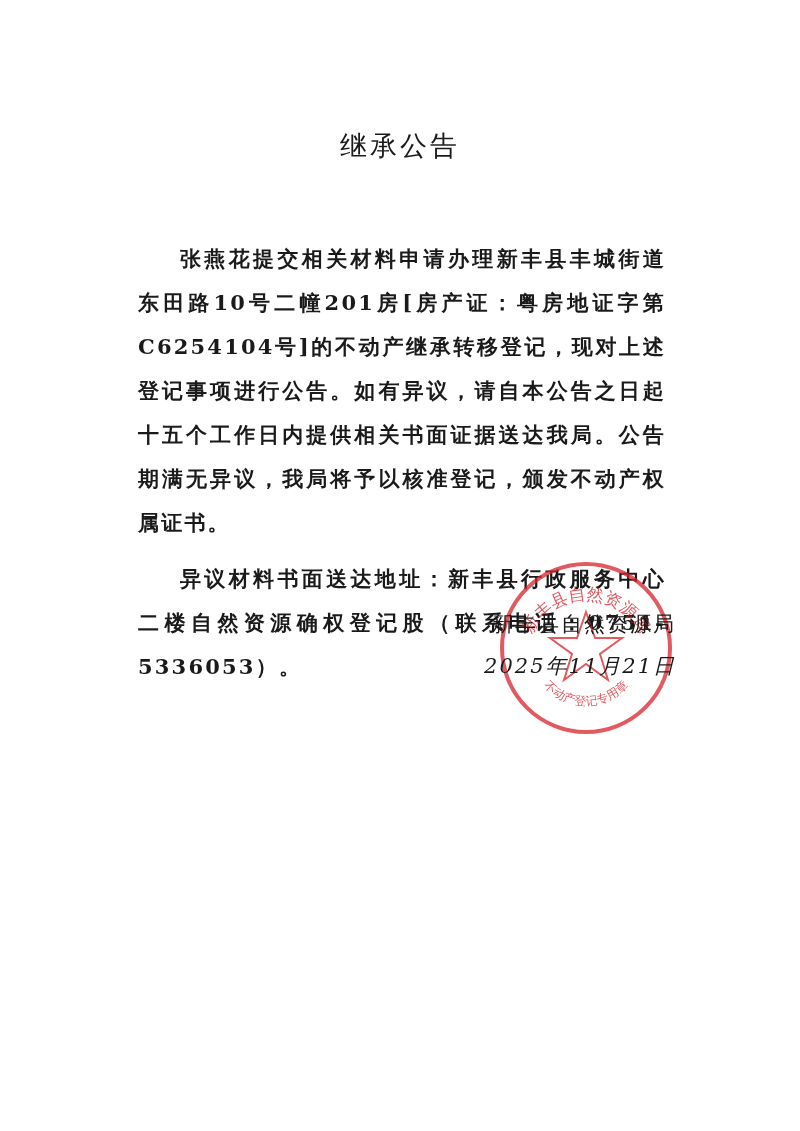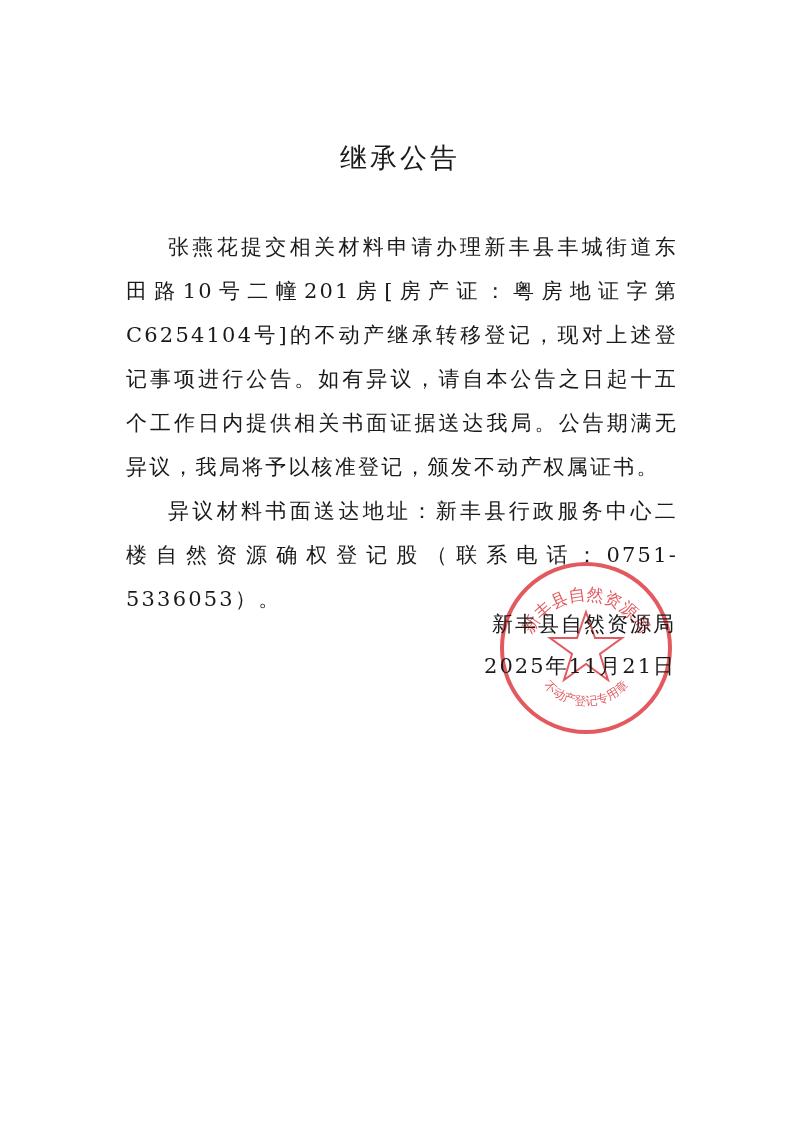--- a/index.html
+++ b/index.html
@@ -1,25 +1,25 @@
 <!DOCTYPE html>
 <html><head>
 <meta charset="utf-8">
 <style>
   html, body { margin: 0; padding: 0; background: #ffffff; }
   body { width: 800px; height: 1131px; position: relative; overflow: hidden;
          font-family: "DejaVu Serif", "Liberation Serif", serif; color: #1a1a1a; }
-  .title { position: absolute; top: 140px; left: 0; width: 800px; text-align: center;
+  .title { position: absolute; top: 128px; left: 0; width: 800px; text-align: center;
            font-size: 27px; letter-spacing: 3px; }
   .body { position: absolute; left: 126px; width: 552px; top: 225px;
           font-size: 21px; line-height: 44px; letter-spacing: 2.2px; text-align: justify; }
-  .para { text-indent: 42px; margin: 0; }
+  .para { text-indent: 42px; margin: 12px; font-weight: bold; }
   .sign { position: absolute; right: 124px; font-size: 21px; letter-spacing: 2px; text-align: right; }
   .org { top: 610px; }
-  .date { top: 652px; }
+  .date { top: 652px; font-style: italic; }
   .seal { position: absolute; left: 498px; top: 560px; width: 176px; height: 176px; opacity: 0.75; }
 </style>
 </head>
 <body>
 
 <div class="title">继承公告</div>
 
 <div class="body">
   <p class="para">张燕花提交相关材料申请办理新丰县丰城街道东田路10号二幢201房[房产证：粤房地证字第C6254104号]的不动产继承转移登记，现对上述登记事项进行公告。如有异议，请自本公告之日起十五个工作日内提供相关书面证据送达我局。公告期满无异议，我局将予以核准登记，颁发不动产权属证书。</p>
   <p class="para">异议材料书面送达地址：新丰县行政服务中心二楼自然资源确权登记股（联系电话：0751-5336053）。</p>

